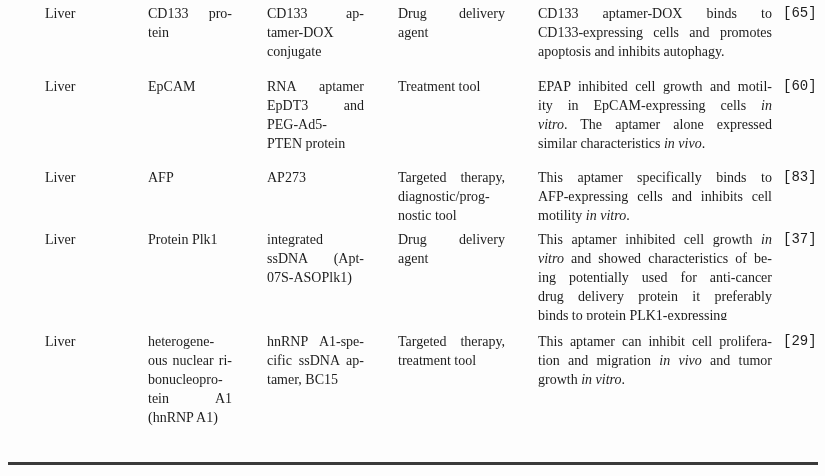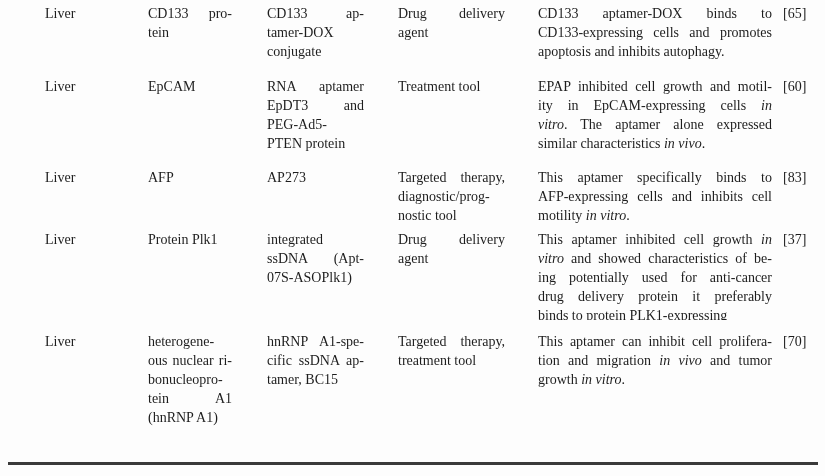--- a/index.html
+++ b/index.html
@@ -25,21 +25,21 @@
   }
   .cell {
     position: absolute;
     top: 0;
   }
   .cell-organ       { left: 45px;  width: 95px;  }
   .cell-target      { left: 148px; width: 84px;  }
   .cell-aptamer     { left: 267px; width: 97px;  }
   .cell-application { left: 398px; width: 107px; }
   .cell-description { left: 538px; width: 234px; }
-  .cell-reference   { left: 783px; width: 40px;  }
+  .cell-reference   { left: 783px; width: 40px; font-family: Liberation Mono, monospace;  }
   .line {
     text-align: justify;
     text-align-last: left;
     white-space: normal;
   }
   .line.just {
     text-align-last: justify;
   }
   .line i { font-style: italic; margin-top: 48px; }
   
@@ -168,17 +168,17 @@
         </div>
     <div class="cell cell-application">
           <div class="line just">Targeted therapy,</div>
           <div class="line">treatment tool</div>
         </div>
     <div class="cell cell-description">
           <div class="line just">This aptamer can inhibit cell prolifera-</div>
           <div class="line just">tion and migration <i>in vivo</i> and tumor</div>
           <div class="line">growth <i>in vitro</i>.</div>
         </div>
-    <div class="cell cell-reference">[70]</div>
+    <div class="cell cell-reference">[29]</div>
   </div>
 </div>
   <div class="bottom-rule"></div>
 </div>
 
 </body></html>

